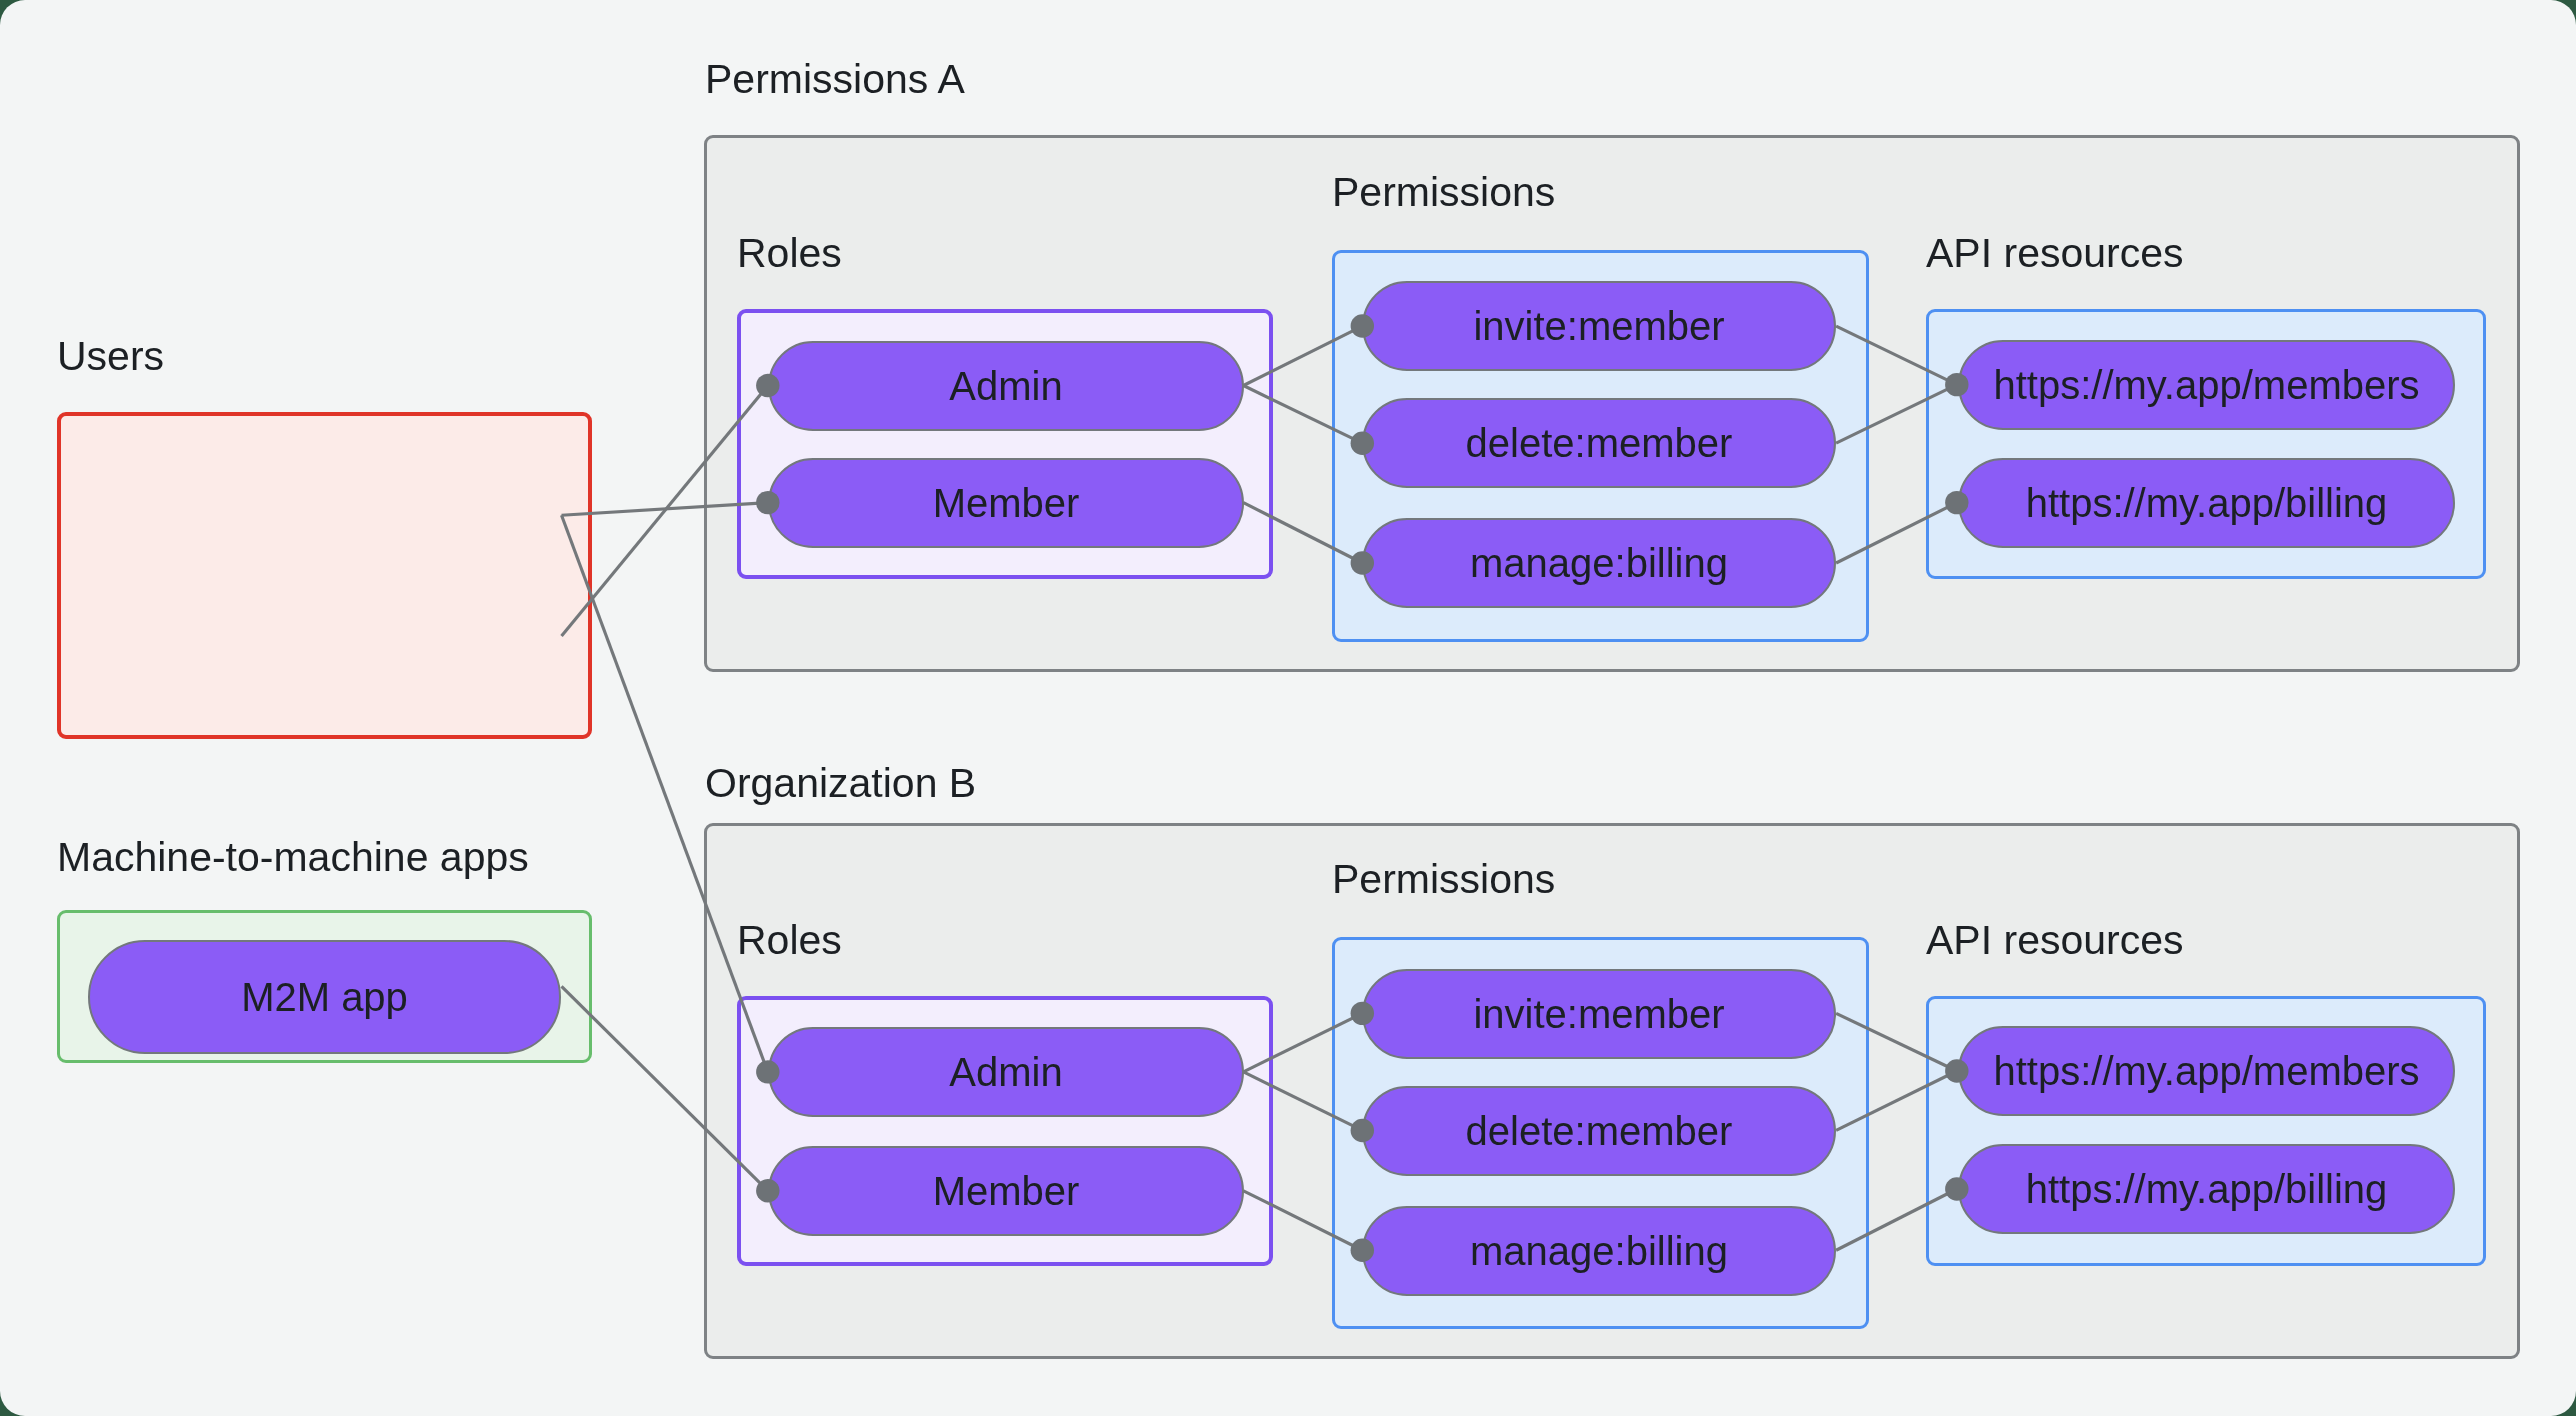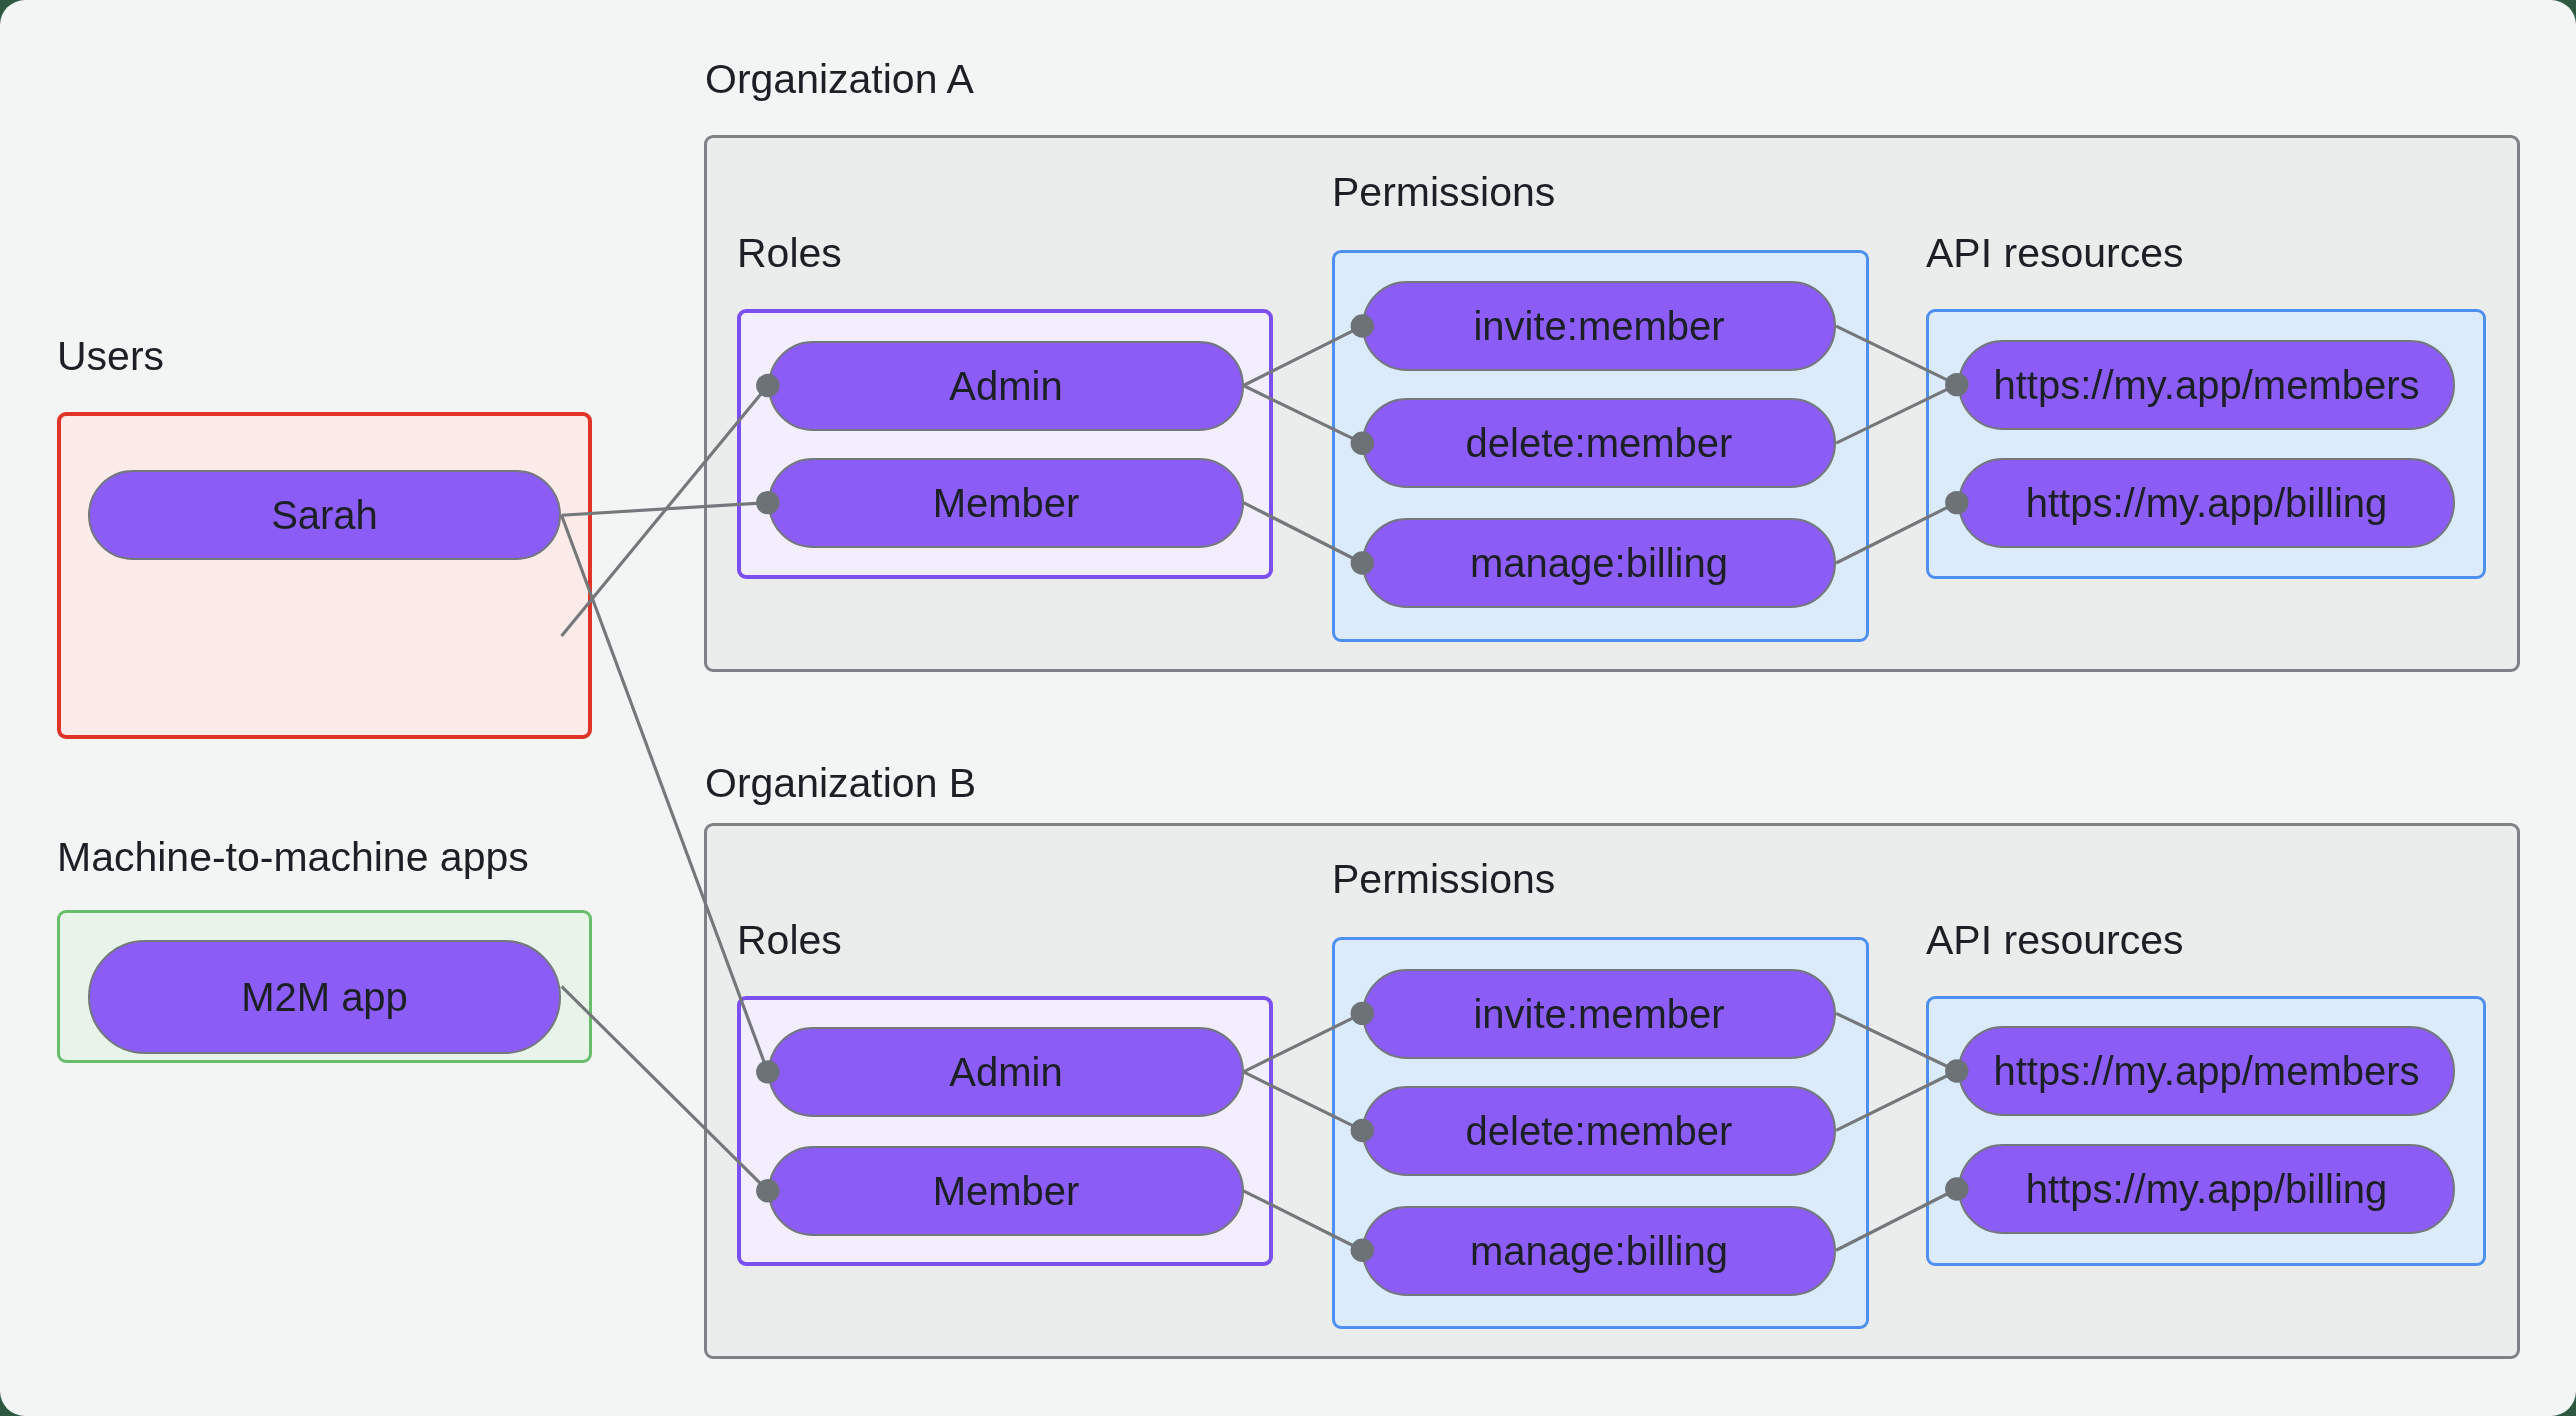--- a/index.html
+++ b/index.html
@@ -27,27 +27,26 @@
         justify-content:center;font-size:40px;white-space:nowrap;color:var(--ink);}
   svg.edges{position:absolute;left:0;top:0;pointer-events:none;}
 </style>
 </head>
 <body>
 
 <div class="page">
 
   <div class="lbl" style="left:57px;top:332px">Users</div>
   <div class="box users-box" style="left:57px;top:412px;width:535px;height:327px"></div>
-  <div class="pill" style="left:88px;top:470px;width:473px;height:90px">Sarah</div>
 
   <div class="lbl" style="left:57px;top:833px">Machine-to-machine apps</div>
   <div class="box m2m-box" style="left:57px;top:910px;width:535px;height:153px"></div>
   <div class="pill" style="left:88px;top:940px;width:473px;height:114px">M2M app</div>
 
-  <div class="lbl" style="left:705px;top:55px">Organization A</div>
+  <div class="lbl" style="left:705px;top:55px">Permissions A</div>
   <div class="box container" style="left:704px;top:135px;width:1816px;height:537px"></div>
 
   <div class="lbl" style="left:737px;top:229px">Roles</div>
   <div class="box roles-box" style="left:737px;top:309px;width:536px;height:270px"></div>
   <div class="pill" style="left:768px;top:341px;width:476px;height:90px">Admin</div>
   <div class="pill" style="left:768px;top:458px;width:476px;height:90px">Member</div>
 
   <div class="lbl" style="left:1332px;top:168px">Permissions</div>
   <div class="box perm-box" style="left:1332px;top:250px;width:537px;height:392px"></div>
   <div class="pill" style="left:1362px;top:281px;width:474px;height:90px">invite:member</div>

